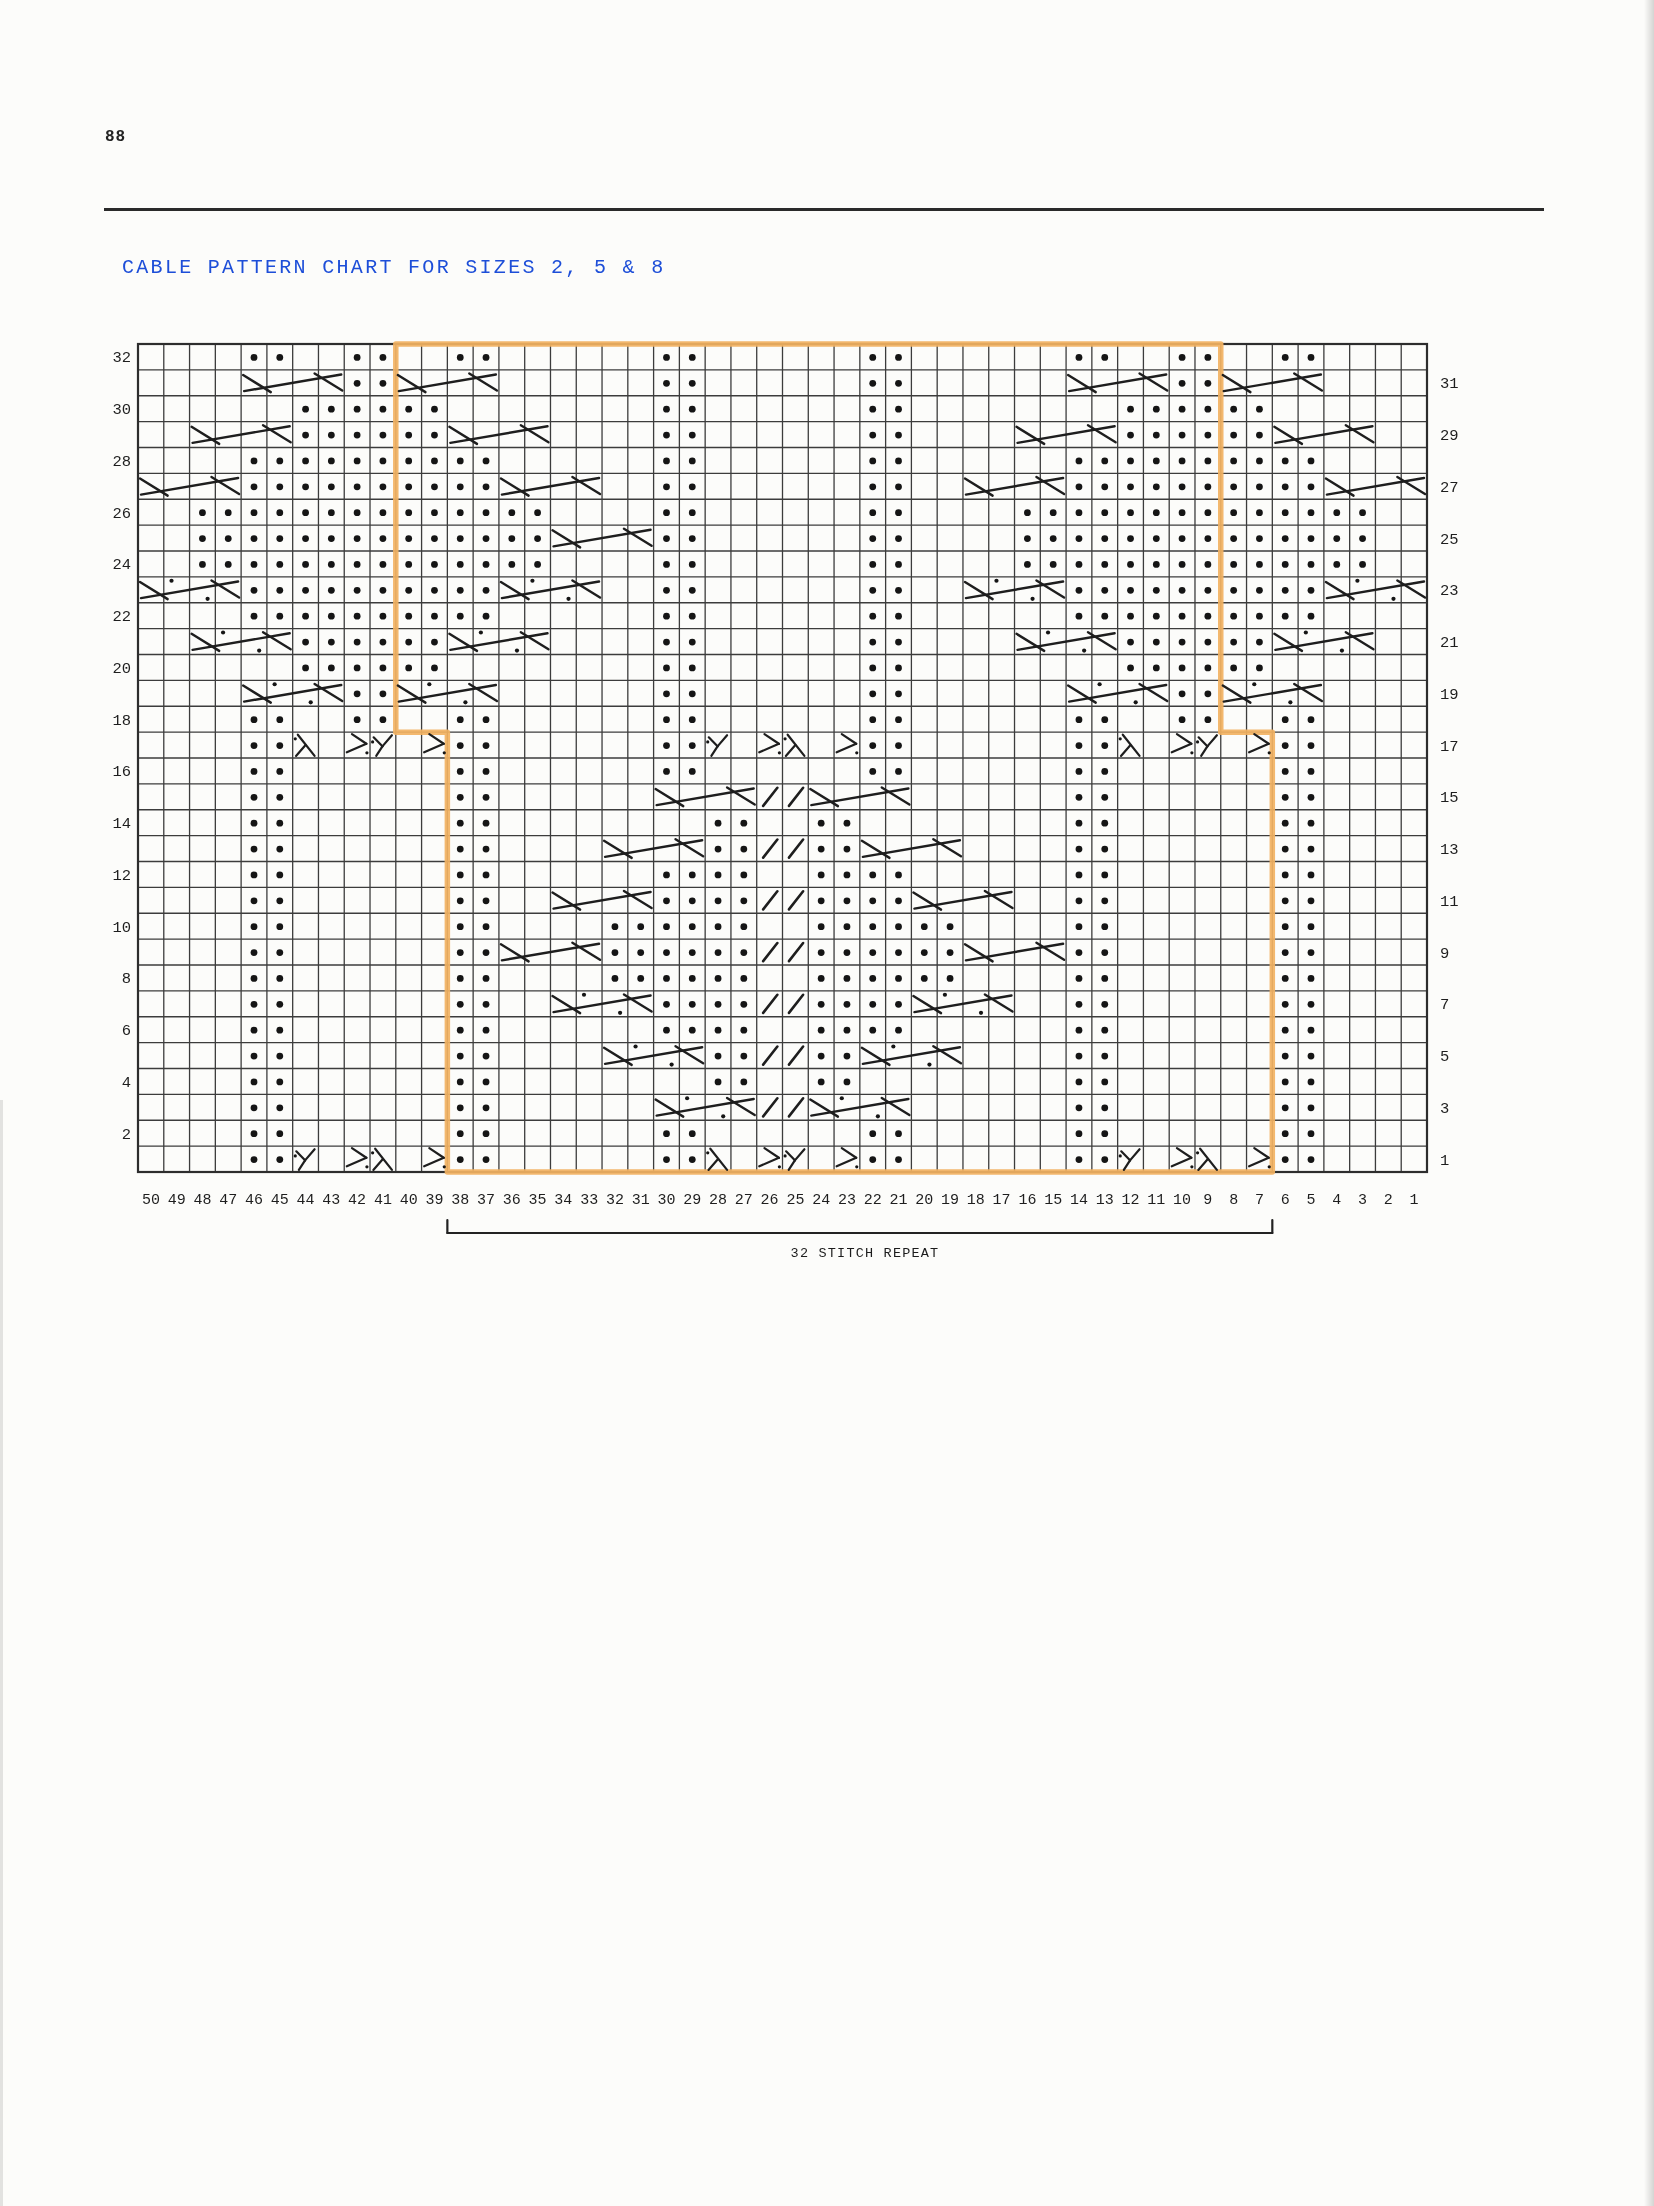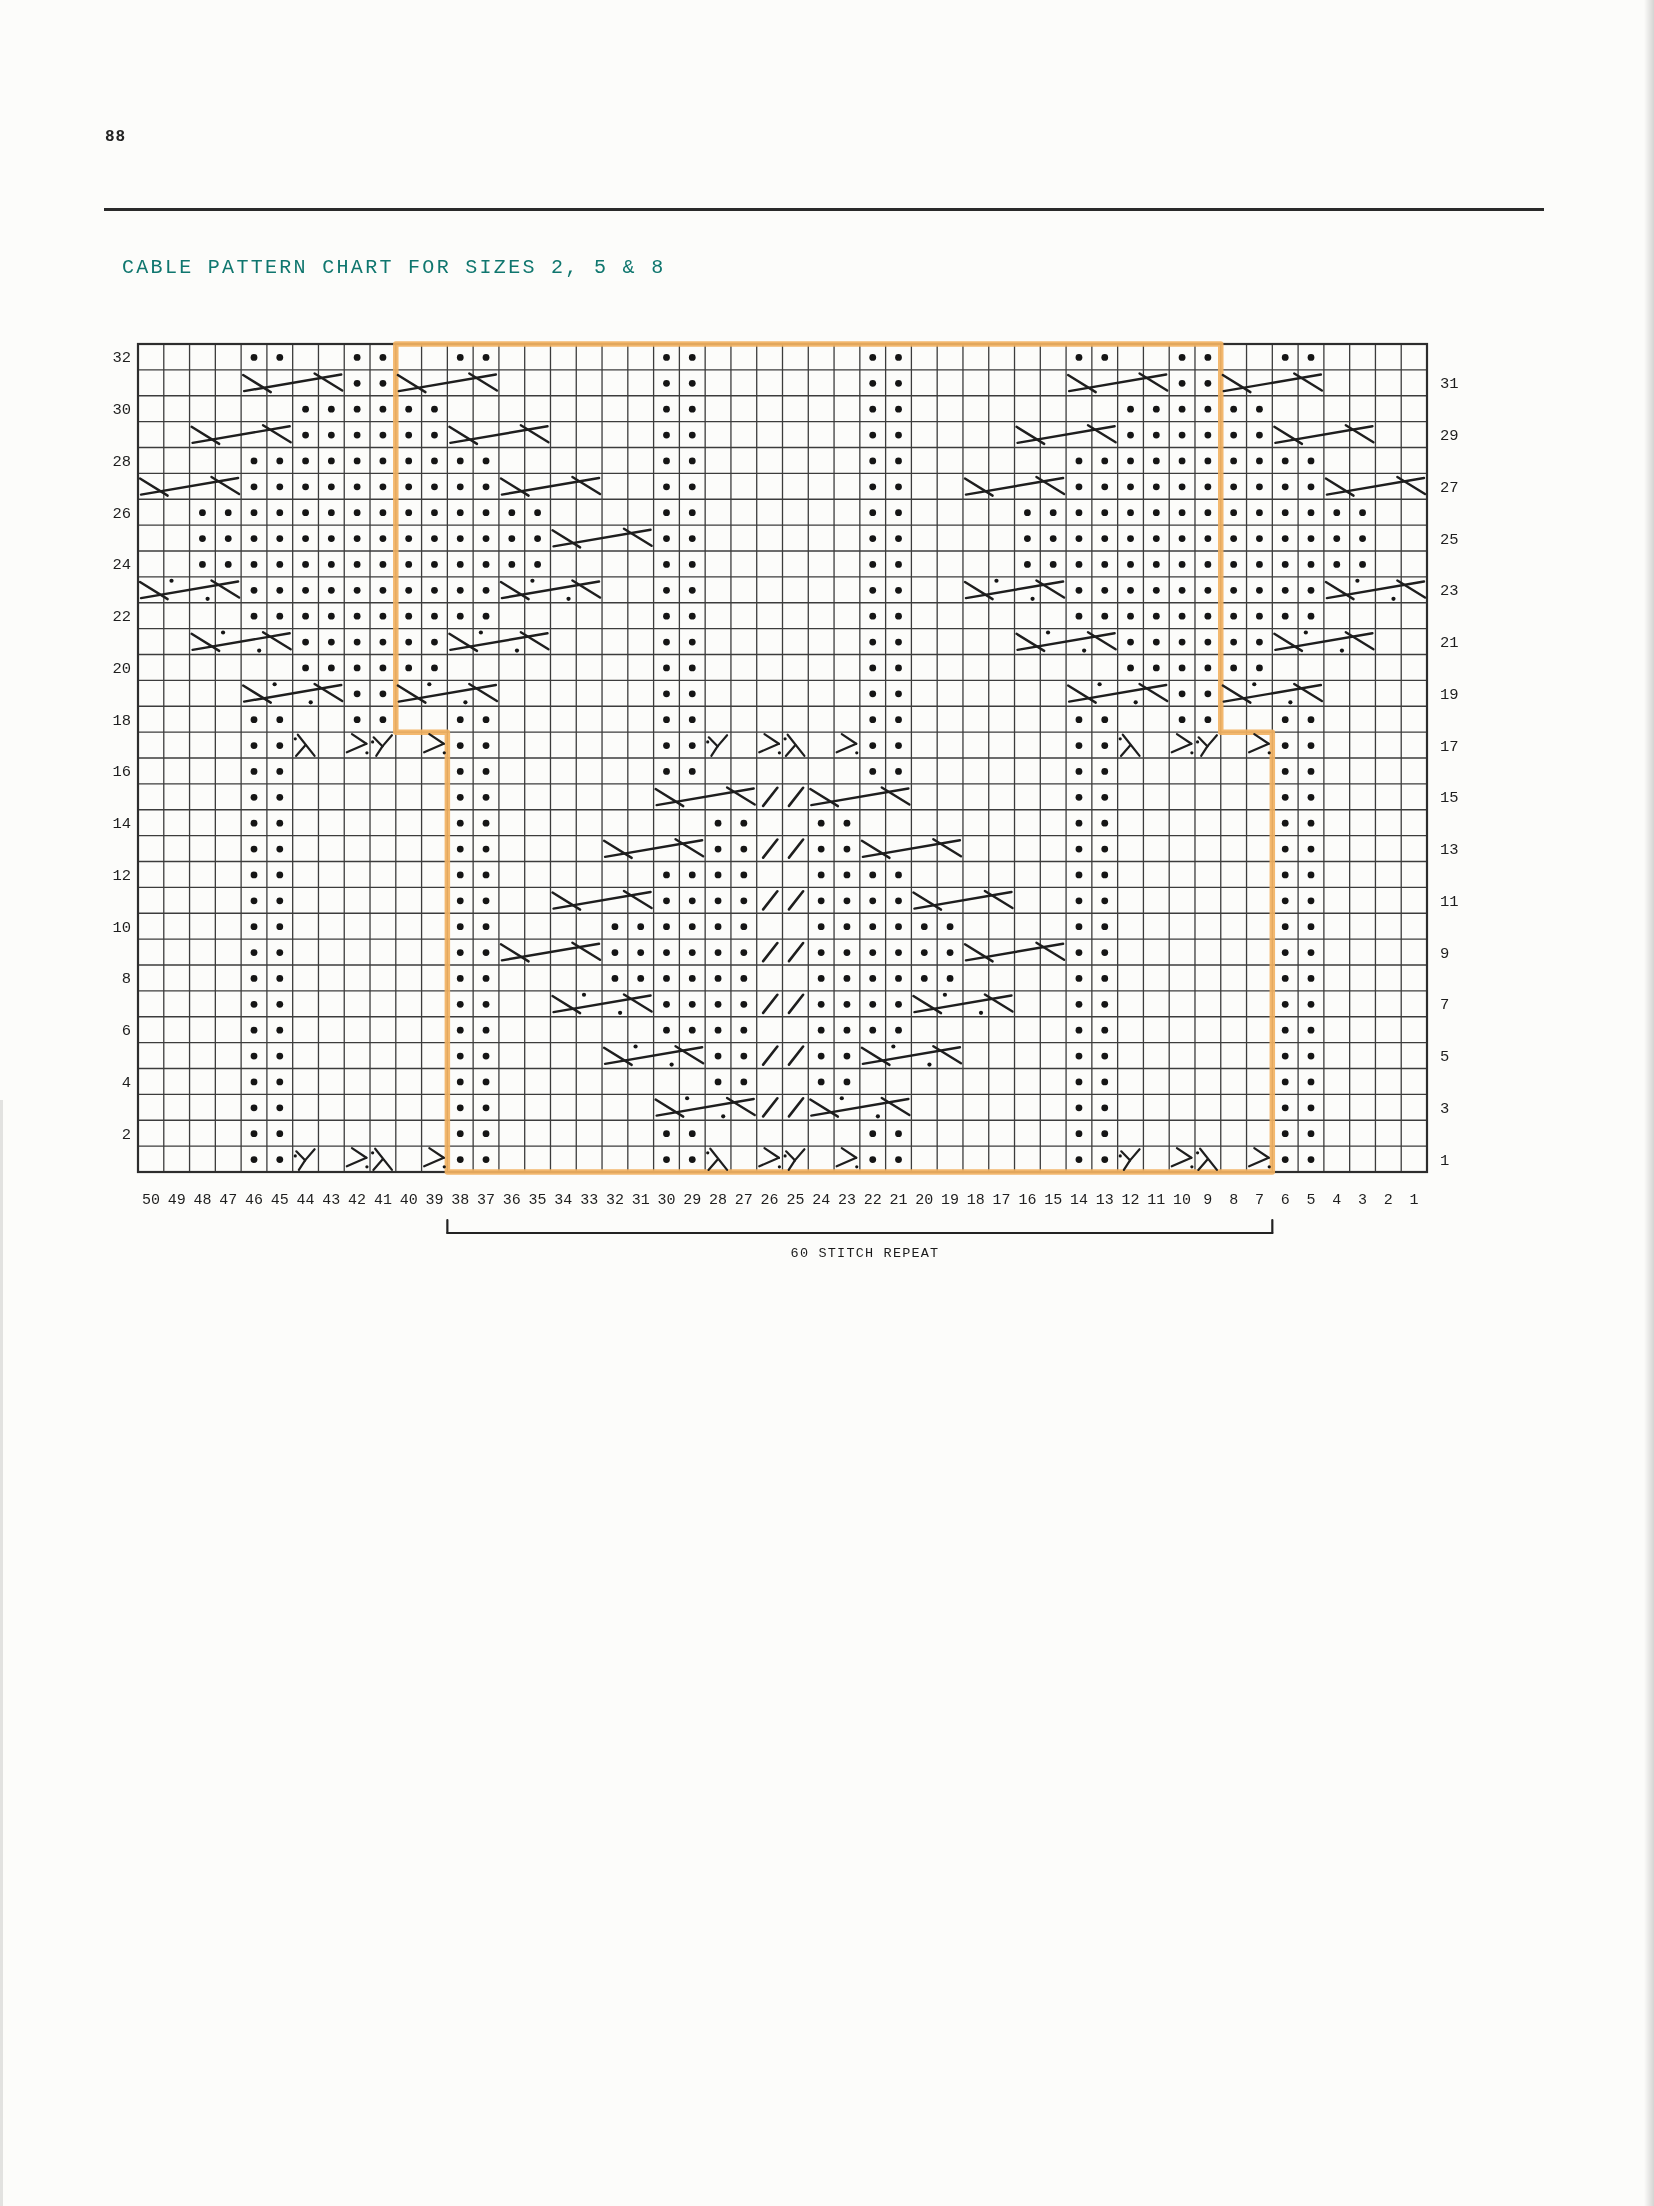--- a/index.html
+++ b/index.html
@@ -14,21 +14,21 @@
   .page-number{
     position:absolute;left:105px;top:128px;
     font-size:16px;letter-spacing:1px;font-weight:bold;color:#222;
   }
   .header-rule{
     position:absolute;left:104px;top:208px;width:1440px;height:2.6px;
     background:#2a2a2a;
   }
   .chart-title{
     position:absolute;left:122px;top:256px;
-    font-size:20px;letter-spacing:2.3px;color:#0f766e;white-space:nowrap;
+    font-size:20px;letter-spacing:2.3px;color:#1d4ed8;white-space:nowrap;
   }
   .chart-svg{position:absolute;left:0;top:0;}
   .repeat-label{
     position:absolute;left:710px;top:1246px;width:310px;
     text-align:center;font-size:13.5px;letter-spacing:1.2px;color:#1c1c1c;
   }
   .edge-right{
     position:absolute;right:0;top:0;width:10px;height:100%;
     background:linear-gradient(to right, rgba(0,0,0,0), rgba(0,0,0,0.16));
   }
@@ -1009,16 +1009,16 @@
         <text x="1362.5500000000002" y="1204" text-anchor="middle" fill="#1e1e1e" style="font-family:&quot;Liberation Mono&quot;,&quot;DejaVu Sans Mono&quot;,monospace;font-size:15px;">3</text>
         <text x="1388.3300000000002" y="1204" text-anchor="middle" fill="#1e1e1e" style="font-family:&quot;Liberation Mono&quot;,&quot;DejaVu Sans Mono&quot;,monospace;font-size:15px;">2</text>
         <text x="1414.1100000000001" y="1204" text-anchor="middle" fill="#1e1e1e" style="font-family:&quot;Liberation Mono&quot;,&quot;DejaVu Sans Mono&quot;,monospace;font-size:15px;">1</text>
       </g>
       <g>
         <line x1="447.36" y1="1233" x2="1272.32" y2="1233" stroke="#222" stroke-width="2.2" stroke-linecap="round"></line>
         <line x1="447.36" y1="1233" x2="447.36" y2="1220" stroke="#222" stroke-width="2.2" stroke-linecap="round"></line>
         <line x1="1272.32" y1="1233" x2="1272.32" y2="1220" stroke="#222" stroke-width="2.2" stroke-linecap="round"></line>
       </g>
     </svg>
-  <div class="repeat-label">60 STITCH REPEAT</div>
+  <div class="repeat-label">32 STITCH REPEAT</div>
   <div class="edge-right"></div>
   <div class="edge-left"></div>
 </div>
 
 </body></html>

